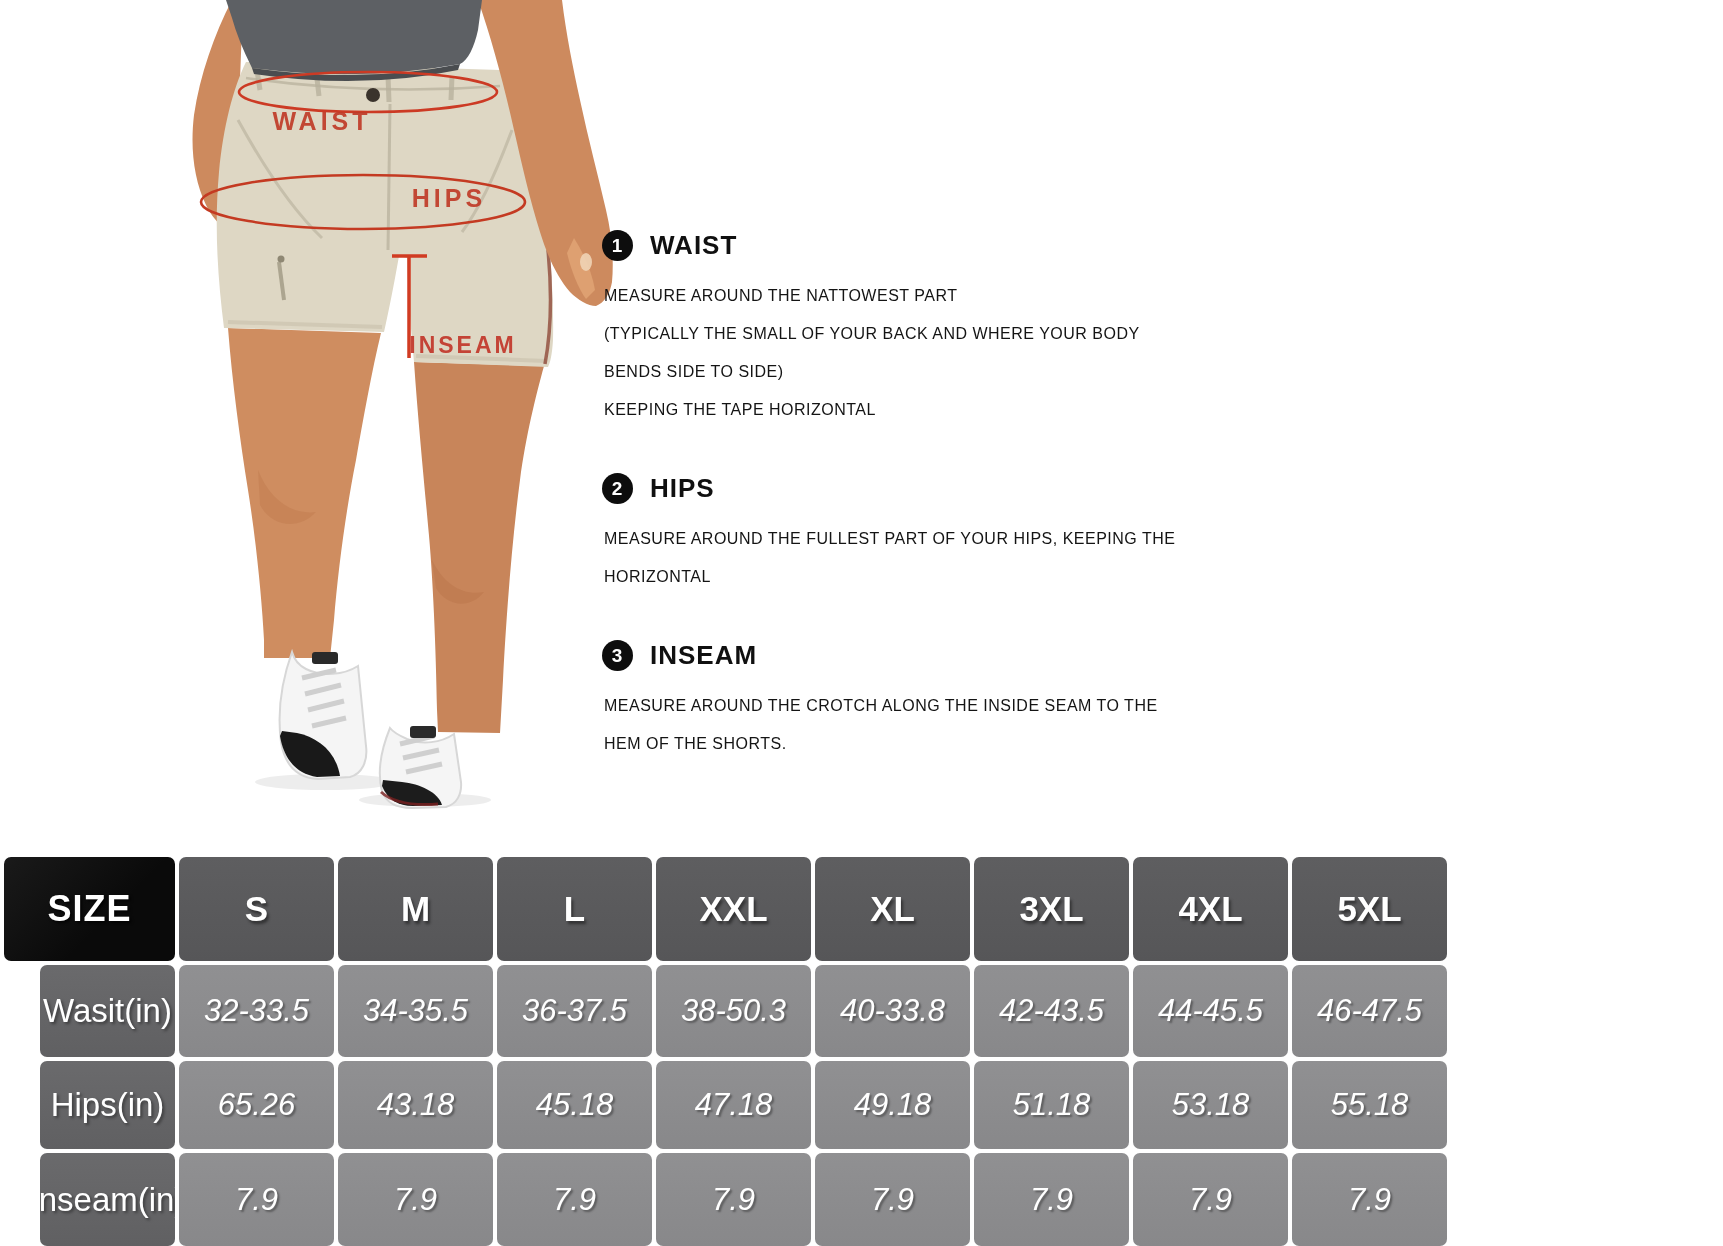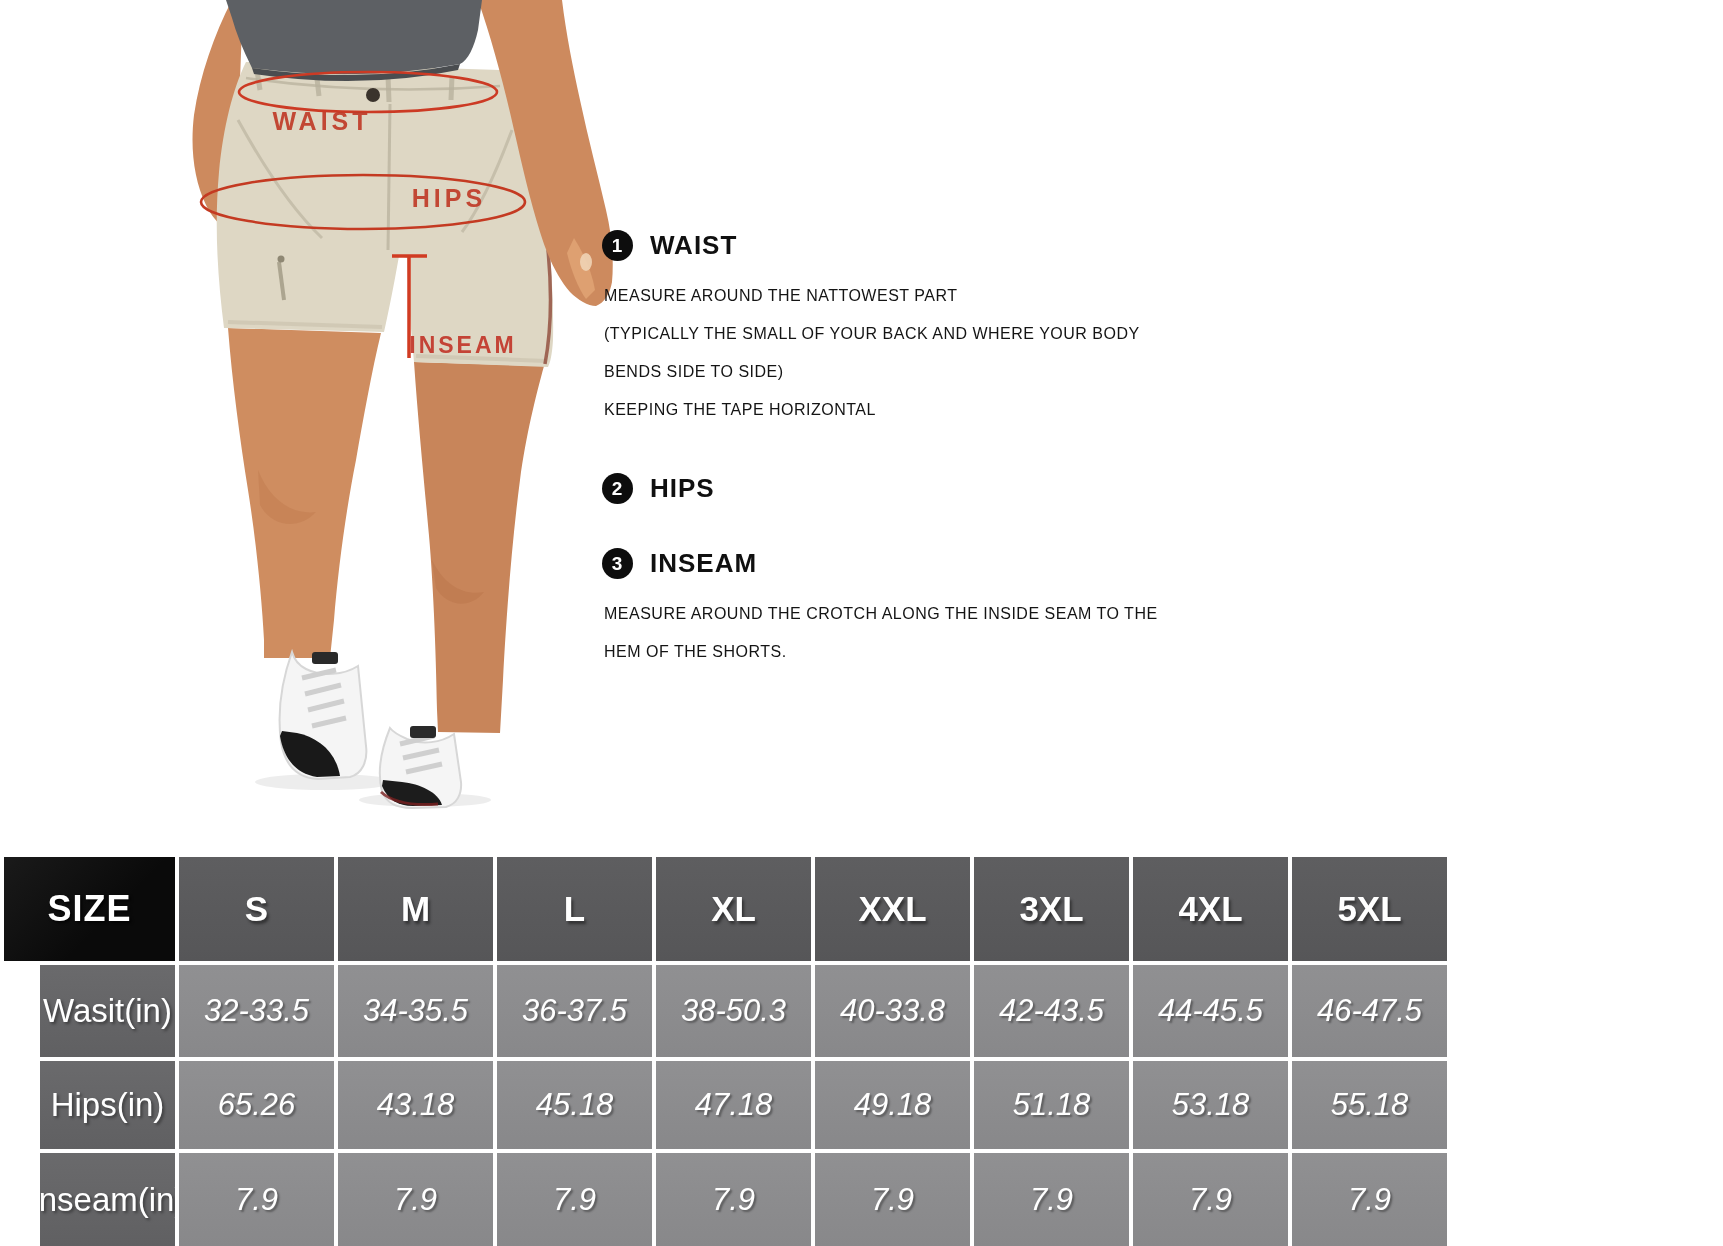--- a/index.html
+++ b/index.html
@@ -40,21 +40,21 @@
     position:absolute; left:0; right:0; top:853px; bottom:0;
     background:#ffffff;
     display:grid;
     grid-template-columns:171px repeat(8, 1fr);
     grid-template-rows:104px 92px 88px 93px;
     gap:4px;
     padding:4px 4px 0 4px;
   }
   .cell{
     display:flex; align-items:center; justify-content:center;
-    color:#ffffff; overflow:hidden;
+    color:#ffffff; overflow:hidden;border-radius:7px;
   }
   .cell-corner{
     background:linear-gradient(135deg,#1a1a1a,#0a0a0a 60%);
     font-size:36px; font-weight:bold; letter-spacing:1px;
     text-shadow:2px 2px 3px rgba(0,0,0,0.8);
   }
   .cell-header{
     background:linear-gradient(180deg,#5e5e60,#565658);
     font-size:35px; font-weight:bold;
     text-shadow:2px 3px 3px rgba(0,0,0,0.45);
@@ -142,41 +142,43 @@
 (TYPICALLY THE SMALL OF YOUR BACK AND WHERE YOUR BODY
 BENDS SIDE TO SIDE)
 KEEPING THE TAPE HORIZONTAL</div>
     </div>
 
     <div class="instr-block">
       <div class="instr-title">
         <span class="num-badge">2</span>
         <span>HIPS</span>
       </div>
+      <div class="instr-lines">MEASURE AROUND THE FULLEST PART OF YOUR HIPS, KEEPING THE
+HORIZONTAL</div>
     </div>
 
     <div class="instr-block">
       <div class="instr-title">
         <span class="num-badge">3</span>
         <span>INSEAM</span>
       </div>
       <div class="instr-lines">MEASURE AROUND THE CROTCH ALONG THE INSIDE SEAM TO THE
 HEM OF THE SHORTS.</div>
     </div>
 
   </div>
 
   <div class="size-table">
 
     <div class="cell cell-corner">SIZE</div>
     <div class="cell cell-header">S</div>
     <div class="cell cell-header">M</div>
     <div class="cell cell-header">L</div>
+    <div class="cell cell-header">XXL</div>
     <div class="cell cell-header">XL</div>
-    <div class="cell cell-header">XXL</div>
     <div class="cell cell-header">3XL</div>
     <div class="cell cell-header">4XL</div>
     <div class="cell cell-header">5XL</div>
 
     <div class="cell cell-label">Wasit(in)</div>
     <div class="cell cell-data">32-33.5</div>
     <div class="cell cell-data">34-35.5</div>
     <div class="cell cell-data">36-37.5</div>
     <div class="cell cell-data">38-50.3</div>
     <div class="cell cell-data">40-33.8</div>

